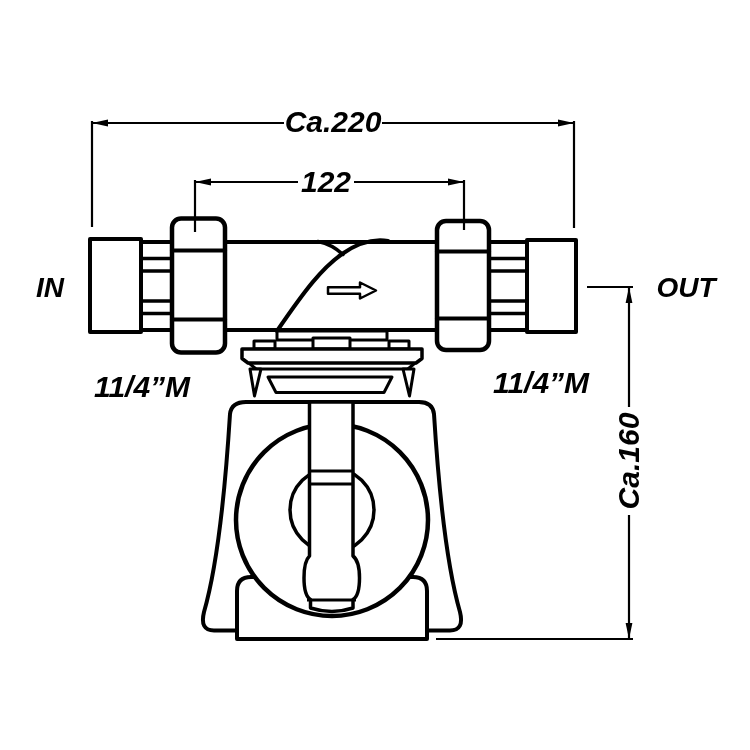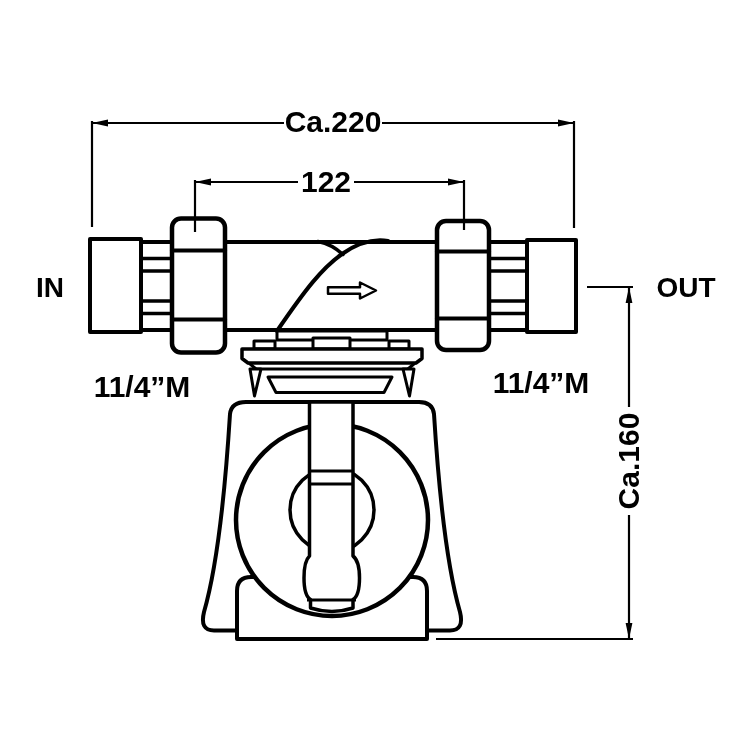--- a/index.html
+++ b/index.html
@@ -2,20 +2,21 @@
 <html><head>
 <meta charset="utf-8">
 <style>
   html, body { margin: 0; padding: 0; background: #ffffff; }
   .stage {
     position: relative;
     width: 750px;
     height: 750px;
     background: #ffffff;
     font-family: "Liberation Sans", sans-serif;
+    font-style: italic;
   }
   svg { display: block; }
   .part   { fill: #ffffff; stroke: #000000; stroke-width: 4;   stroke-linejoin: round; }
   .partln { fill: none;    stroke: #000000; stroke-width: 3.5; stroke-linejoin: round; stroke-linecap: round; }
   .thin   { fill: none;    stroke: #000000; stroke-width: 3;   stroke-linejoin: round; }
   .thinf  { fill: #ffffff; stroke: #000000; stroke-width: 3;   stroke-linejoin: round; }
   .dim    { fill: none;    stroke: #000000; stroke-width: 2.2; }
   .dimarrow { fill: #000000; stroke: none; }
   .txtbg  { fill: #ffffff; stroke: none; }
   text {

